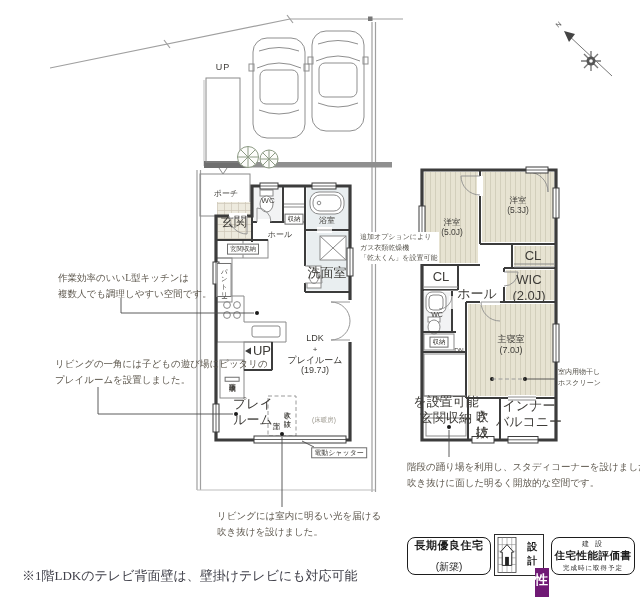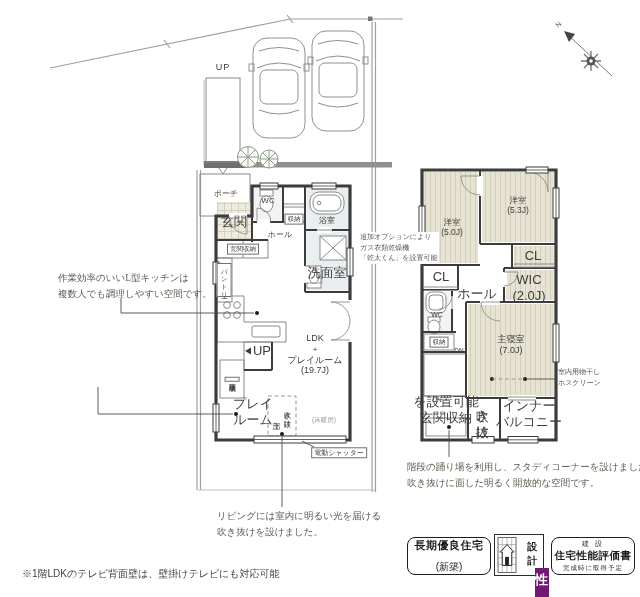--- a/index.html
+++ b/index.html
@@ -40,22 +40,22 @@
   .vert2{writing-mode:vertical-rl;font-size:7.5px;line-height:1.45;}
   .vert2 span{display:block;}
   .gray{color:#9a968c;}
   .ldkplus{font-size:8px;line-height:1;}
 
   
   .note{position:absolute;font-family:"Liberation Serif","DejaVu Serif",serif;font-size:9.5px;
         color:var(--note-text,#5d574d);line-height:1.7;white-space:nowrap;}
   .small-note{font-family:"Liberation Sans","DejaVu Sans",sans-serif;font-size:7px;line-height:1.5;
         color:#55524a;background:#fff;padding:0 1px;}
-  .footnote{position:absolute;font-size:10px;color:#40404a;white-space:nowrap;
-        font-family:Liberation Sans, sans-serif;}
+  .footnote{position:absolute;font-size:13px;color:#40404a;white-space:nowrap;
+        font-family:Liberation Serif, serif;}
 
   
   .compass-n{position:absolute;font-size:7px;color:#555;transform:rotate(-42deg);}
 
   
   .badge{position:absolute;box-sizing:border-box;background:#fff;text-align:center;
          font-family:"Liberation Sans","DejaVu Sans",sans-serif;color:#1d1d1d;}
   .badge-round{border:1.8px solid #1d1d1d;border-radius:8px;display:flex;flex-direction:column;
          justify-content:center;align-items:center;}
   .b1-l1{font-size:11px;font-weight:bold;letter-spacing:0.5px;}
@@ -384,20 +384,24 @@
 <div class="lbl s75 vert" style="left:482px;top:416px;">吹き抜け</div>
 <div class="lbl s75" style="left:529px;top:414px;">
   <span>インナー</span><br>
   <span>バルコニー</span>
 </div>
 
 <div class="note" style="left:58px;top:270px;">
   <span>作業効率のいいL型キッチンは</span><br>
   <span>複数人でも調理しやすい空間です。</span>
 </div>
+<div class="note" style="left:55px;top:356px;">
+  <span>リビングの一角には子どもの遊び場にピッタリの</span><br>
+  <span>プレイルームを設置しました。</span>
+</div>
 <div class="note small-note" style="left:359px;top:232px;">
   <span>追加オプションにより</span><br>
   <span>ガス衣類乾燥機</span><br>
   <span>「乾太くん」を設置可能</span>
 </div>
 <div class="note small-note" style="left:557px;top:367px;background:transparent;">
   <span>室内用物干し</span><br>
   <span>ホスクリーン</span>
 </div>
 <div class="note" style="left:217px;top:508px;">

